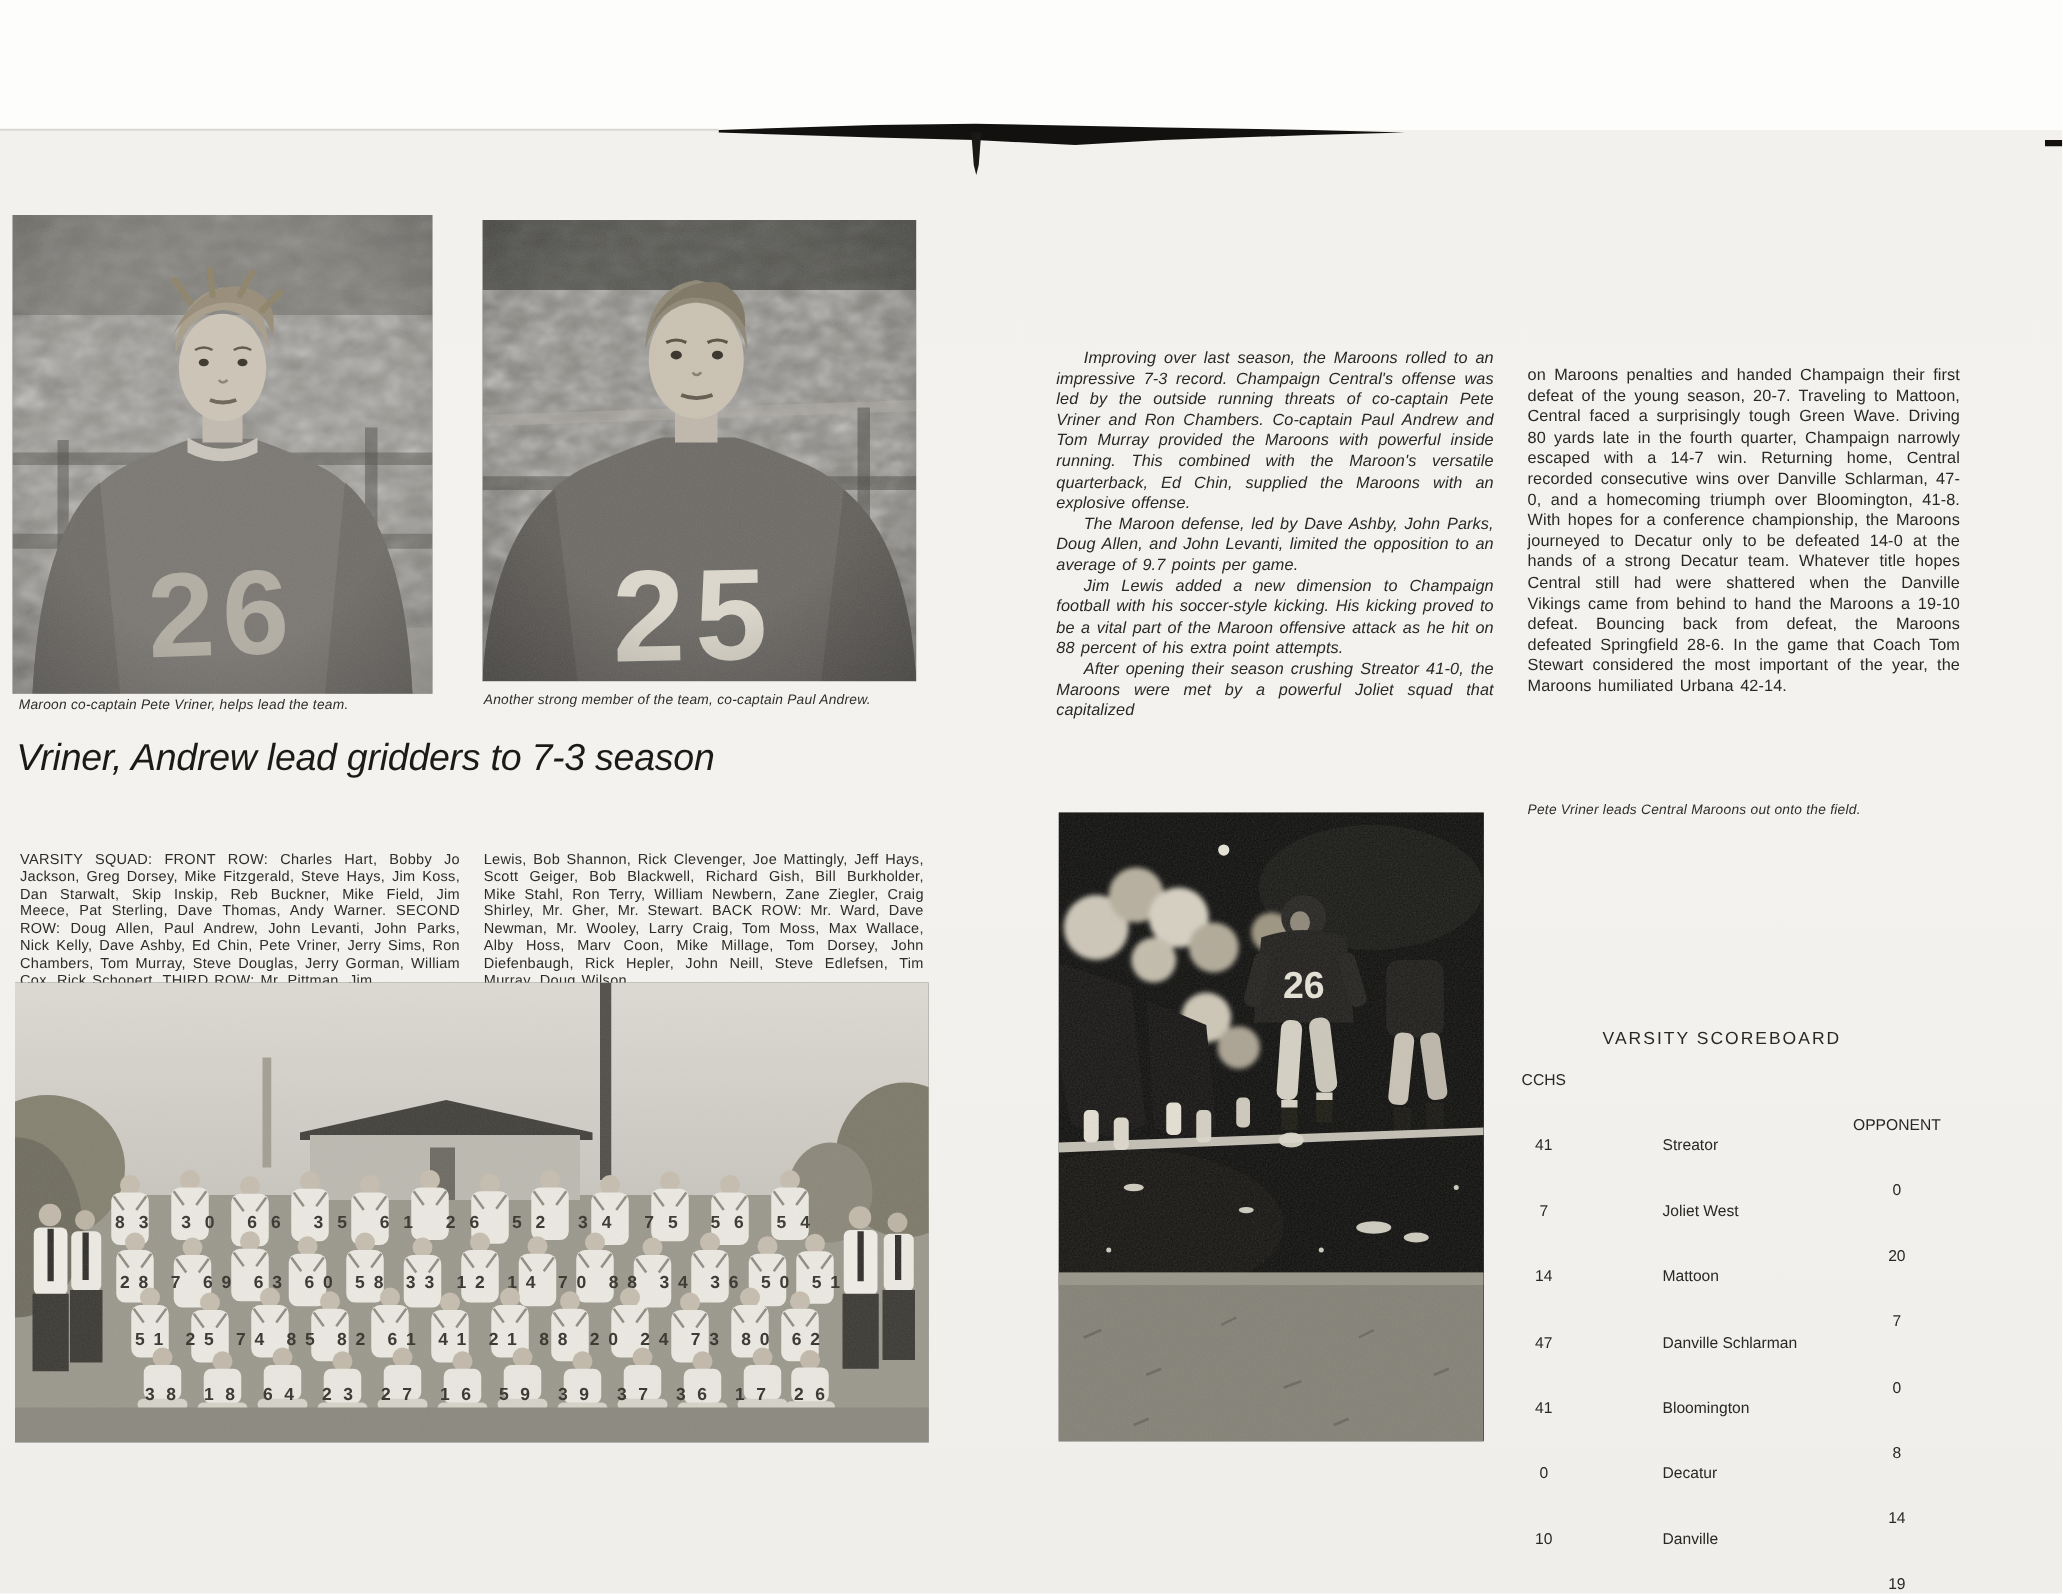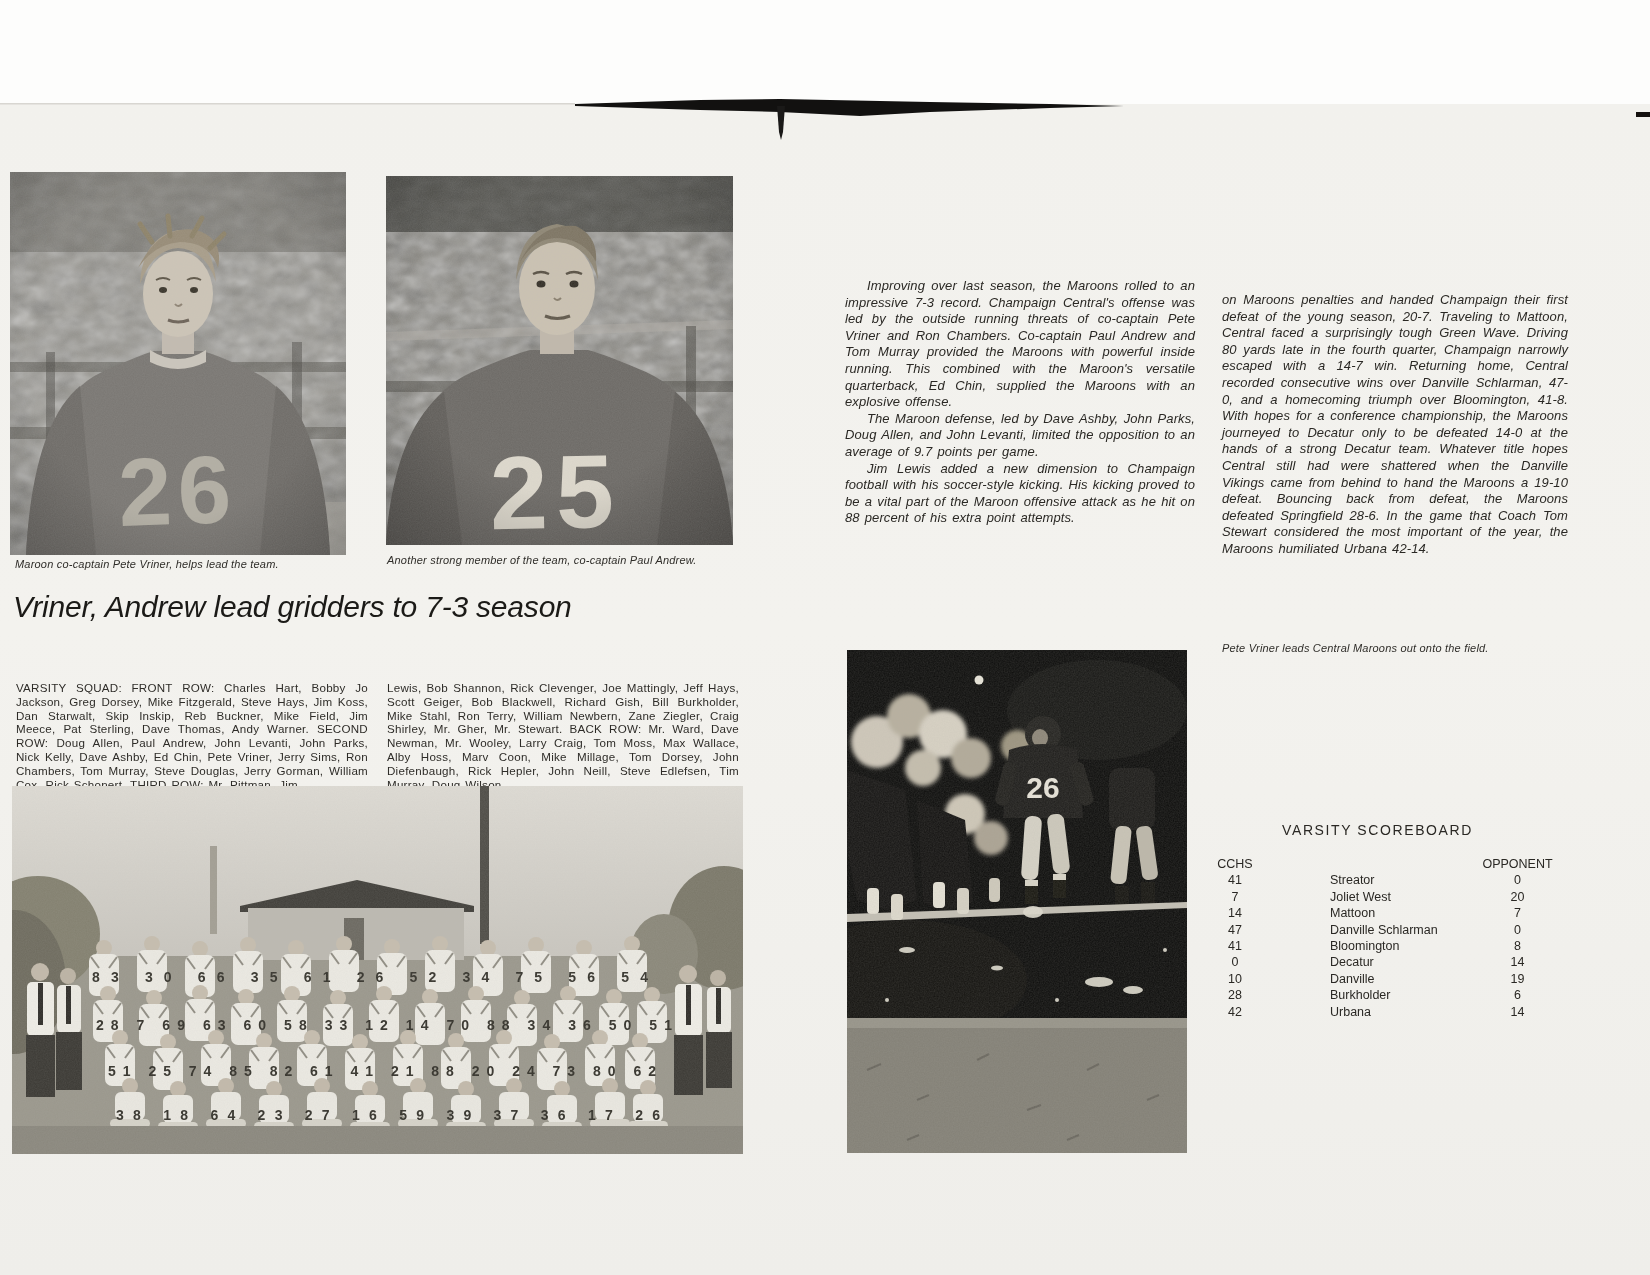--- a/index.html
+++ b/index.html
@@ -10,27 +10,27 @@
          background:linear-gradient(180deg,#f2f1ed 0%,#f3f2ee 45%,#efeeea 100%);}
   .photo{overflow:hidden;background:#8b8983;}
   .photo svg{display:block;}
   .caption{font-style:italic;font-size:11px;line-height:13px;color:#2f2d29;letter-spacing:.2px;}
   .headline{font-size:30px;line-height:34px;font-weight:400;color:#1b1a17;letter-spacing:-.2px;white-space:nowrap;font-style:italic;}
   .roster{font-size:11.6px;line-height:13.8px;text-align:justify;color:#2e2c28;
           letter-spacing:.25px;word-spacing:1.2px;}
   .bodytext{font-size:13px;line-height:16.6px;text-align:justify;color:#2a2824;
             letter-spacing:.1px;word-spacing:1.4px;}
   .bodytext p{margin:0;text-indent:22px;}
-  .bodytext p.noindent{text-indent:0;font-style:italic;}
+  .bodytext p.noindent{text-indent:0;}
   .sb{width:375px;color:#2a2824;}
   .sb-title{font-size:14px;letter-spacing:1.6px;text-align:center;margin:0 0 18px 0;color:#2a2824;}
   .sb-grid{display:grid;grid-template-columns:90px 190px 95px;font-size:12.5px;line-height:16.4px;}
   .sb-grid .c1{text-align:center;}
   .sb-grid .c2{text-align:left;padding-left:50px;}
-  .sb-grid .c3{text-align:center;}
+  .sb-grid .c3{text-align:center;margin-top:36px;}
   .sb-head{margin-bottom:0;}
   .seam{left:0;top:0;width:1650px;height:160px;pointer-events:none;}
 </style>
 </head>
 <body>
 
 <div id="scan">
 
   <div class="abs paper"></div>
 
@@ -255,20 +255,21 @@
       <text x="104" y="334" textLength="544" lengthAdjust="spacing" font-family="Liberation Sans, sans-serif" font-size="14" font-weight="bold" fill="#33312a">38 18 64 23 27 16 59 39 37 36 17 26</text>
       <rect y="340" width="731" height="28" fill="#8a877d"></rect>
       <rect width="731" height="368" filter="url(#gr3)"></rect>
     </svg>
   </div>
 
   <div class="abs bodytext" style="left:845px;top:278px;width:350px;font-style:italic;">
     <p>Improving over last season, the Maroons rolled to an impressive 7-3 record. Champaign Central's offense was led by the outside running threats of co-captain Pete Vriner and Ron Chambers. Co-captain Paul Andrew and Tom Murray provided the Maroons with powerful inside running. This combined with the Maroon's versatile quarterback, Ed Chin, supplied the Maroons with an explosive offense.</p>
     <p>The Maroon defense, led by Dave Ashby, John Parks, Doug Allen, and John Levanti, limited the opposition to an average of 9.7 points per game.</p>
     <p>Jim Lewis added a new dimension to Champaign football with his soccer-style kicking. His kicking proved to be a vital part of the Maroon offensive attack as he hit on 88 percent of his extra point attempts.</p>
+    <p>After opening their season crushing Streator 41-0, the Maroons were met by a powerful Joliet squad that capitalized</p>
   </div>
 
   <div class="abs bodytext" style="left:1222px;top:292px;width:346px;">
     <p class="noindent">on Maroons penalties and handed Champaign their first defeat of the young season, 20-7. Traveling to Mattoon, Central faced a surprisingly tough Green Wave. Driving 80 yards late in the fourth quarter, Champaign narrowly escaped with a 14-7 win. Returning home, Central recorded consecutive wins over Danville Schlarman, 47-0, and a homecoming triumph over Bloomington, 41-8. With hopes for a conference championship, the Maroons journeyed to Decatur only to be defeated 14-0 at the hands of a strong Decatur team. Whatever title hopes Central still had were shattered when the Danville Vikings came from behind to hand the Maroons a 19-10 defeat. Bouncing back from defeat, the Maroons defeated Springfield 28-6. In the game that Coach Tom Stewart considered the most important of the year, the Maroons humiliated Urbana 42-14.</p>
   </div>
 
   <div class="abs caption" style="left:1222px;top:642px;width:346px;">Pete Vriner leads Central Maroons out onto the field.</div>
 
   <div class="abs photo" style="left:847px;top:650px;width:340px;height:503px;background:#0c0c0b;">
     <svg width="340" height="503" viewBox="0 0 340 503">

